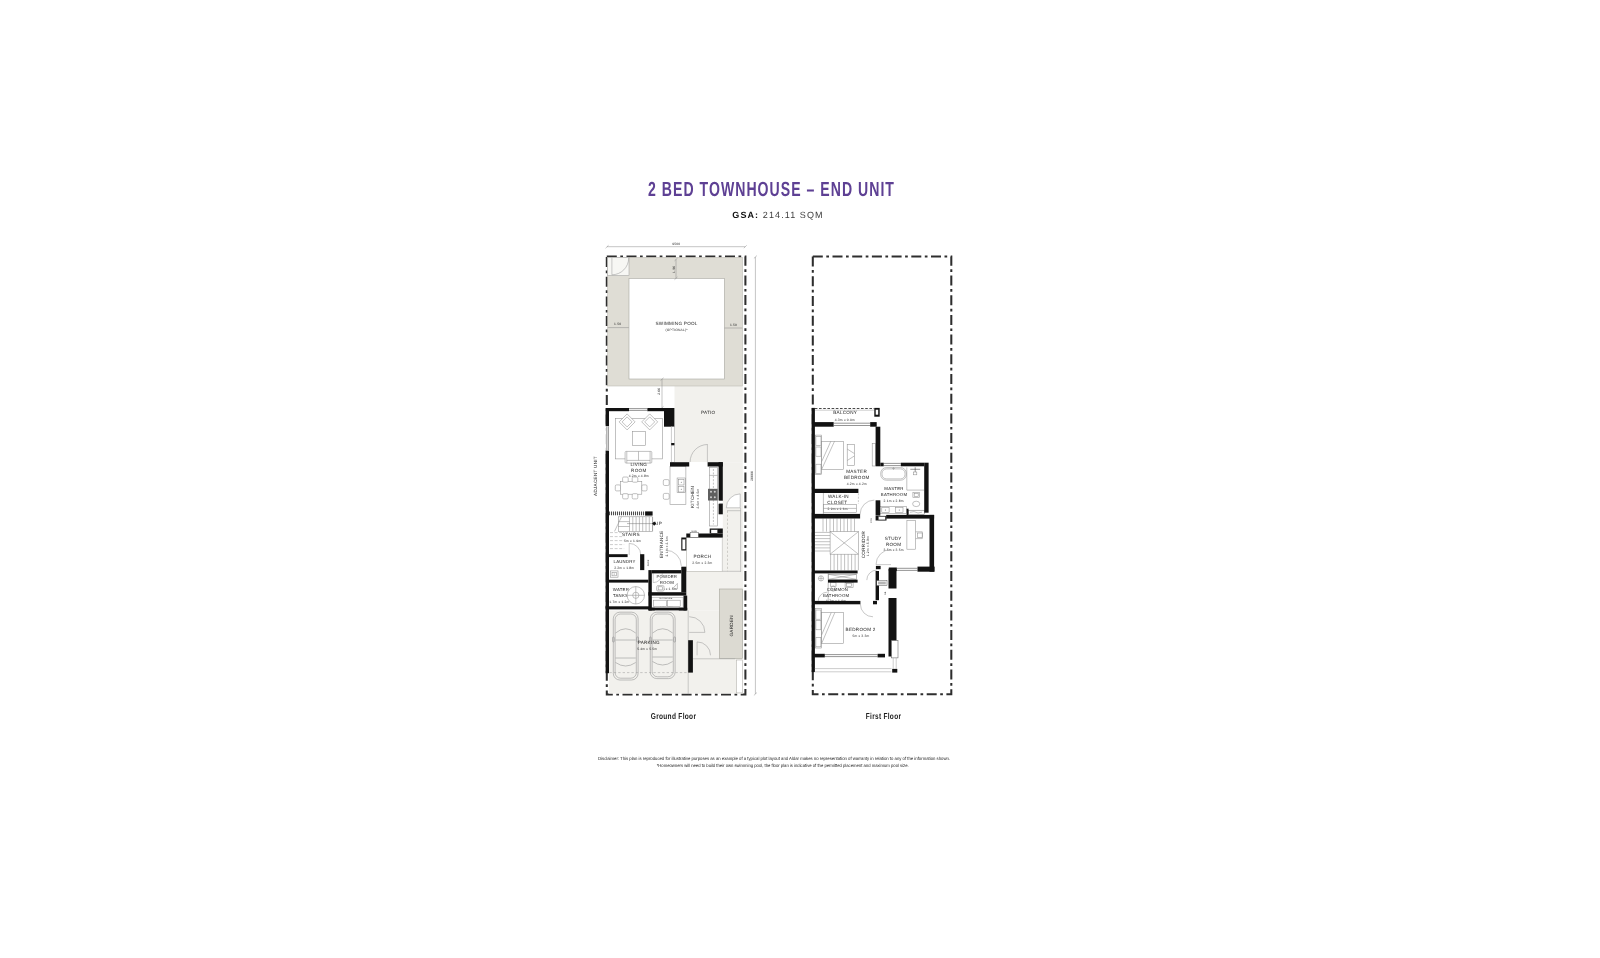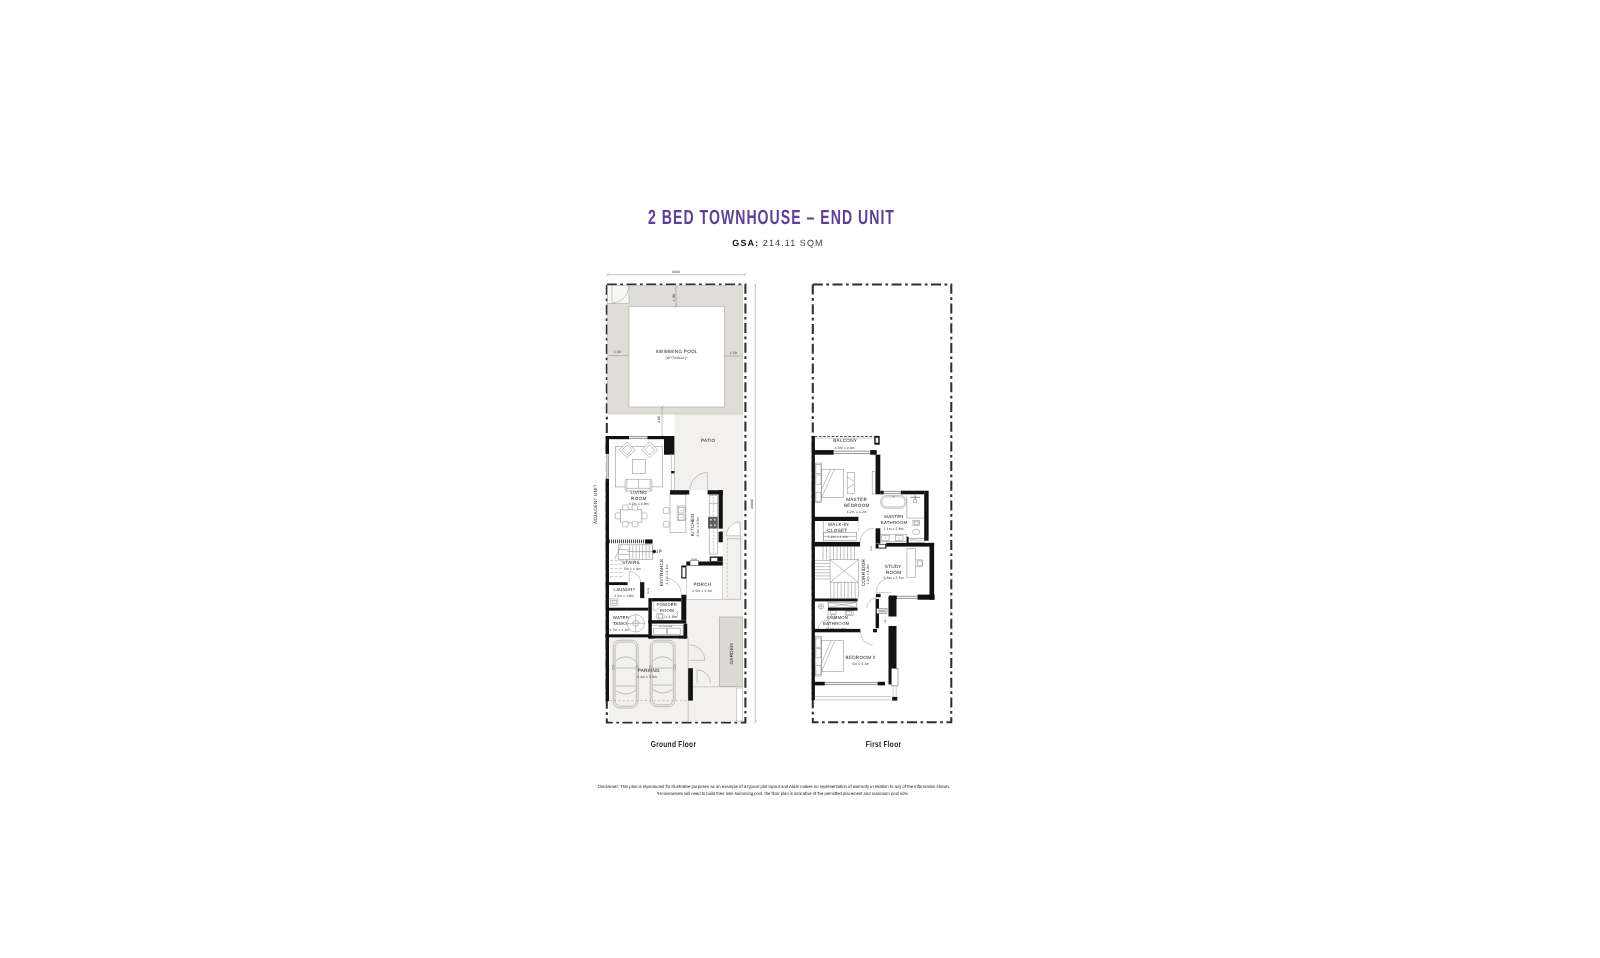--- a/index.html
+++ b/index.html
@@ -1,16 +1,16 @@
 <!DOCTYPE html>
 <html><head>
 <meta charset="utf-8">
 <style>
   html,body{margin:0;padding:0;background:#ffffff;}
-  .wrap{width:1600px;height:862px;position:relative;background:#fff;overflow:hidden;-webkit-font-smoothing:antialiased;transform:translateZ(0);will-change:transform;margin-top:28px;}
+  .wrap{width:1600px;height:862px;position:relative;background:#fff;overflow:hidden;-webkit-font-smoothing:antialiased;transform:translateZ(0);will-change:transform;}
   svg{position:absolute;left:0;top:0;}
   text{font-family:"Liberation Sans",sans-serif;fill:#1c1c1c;-webkit-font-smoothing:antialiased;text-rendering:geometricPrecision;}
   .ttl{font-weight:bold;fill:#5e4094;letter-spacing:1.5px;}
   .gsa{letter-spacing:1.1px;fill:#3c3c3c;}
   .gsab{font-weight:bold;fill:#111;}
   .flr{font-weight:bold;fill:#1a1a1a;letter-spacing:0.4px;}
   .lbl{font-size:4.6px;letter-spacing:0.28px;text-anchor:middle;fill:#1c1c1c;}
   .lbs{font-size:4.3px;letter-spacing:0.24px;text-anchor:middle;fill:#1c1c1c;}
   .dim{font-size:3.3px;letter-spacing:0.18px;text-anchor:middle;fill:#2a2a2a;}
   .tin{font-size:2.3px;text-anchor:middle;fill:#333;}

